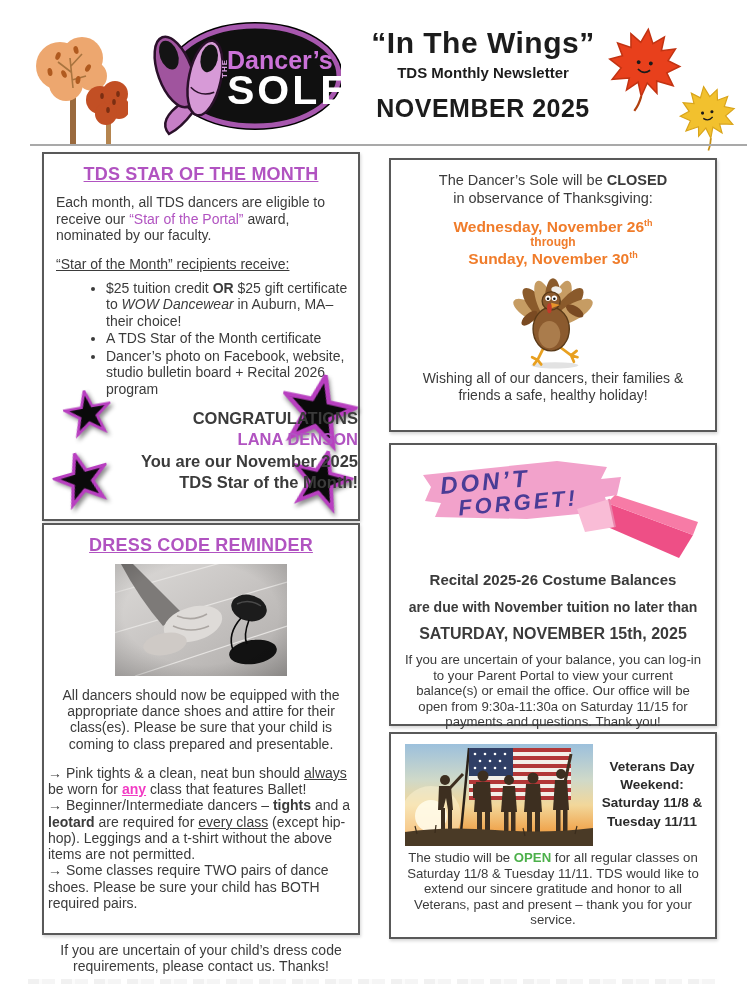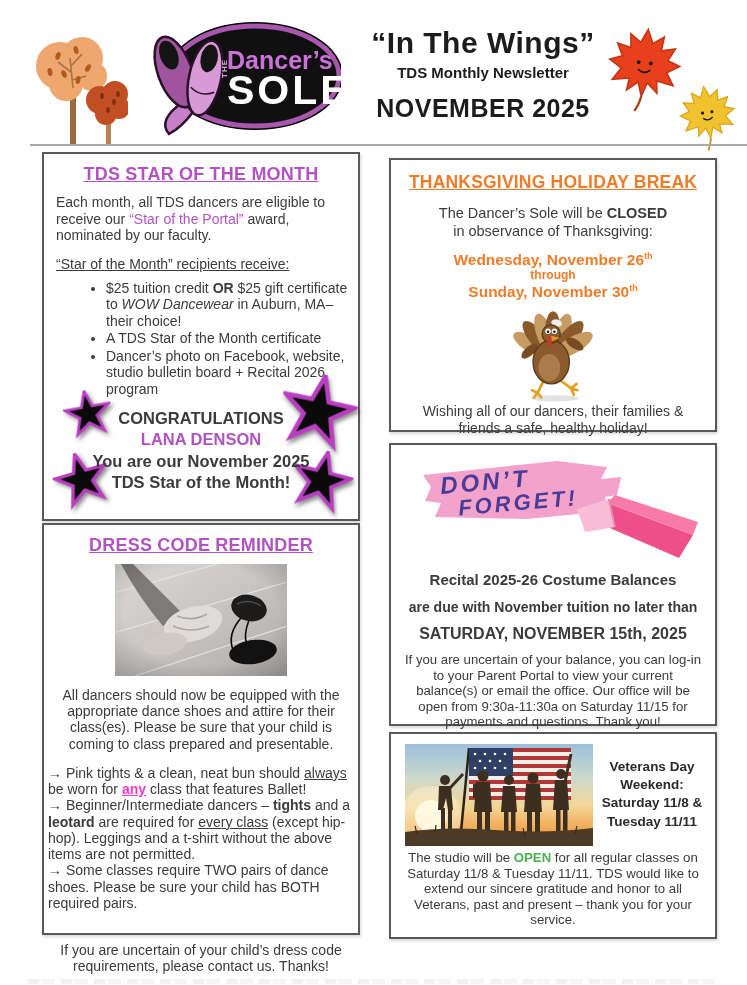--- a/index.html
+++ b/index.html
@@ -30,21 +30,21 @@
   p{margin:0}
   sup{font-size:9px}
   b{font-weight:700}
 
   #box-star{left:42px;top:152px;width:314px;height:365px}
   #box-star .box-heading{font-size:18px}
   .star-intro{margin:9px 12px 0;font-size:14px;line-height:1.18;text-align:left}
   .star-recip{margin:12px 12px 8px;font-size:14px;text-decoration:underline;text-align:left}
   .benefits{margin:3px 10px 0 62px;padding:0;font-size:14px;line-height:1.18;text-align:left}
   .benefits li{margin:0 0 1px 0}
-  .congrats{position:absolute;left:0;right:0;top:254px;text-align:center;font-weight:700;
+  .congrats{position:absolute;left:0;right:0;top:254px;text-align:right;font-weight:700;
             font-size:16.5px;line-height:1.3}
   .star{position:absolute;filter:drop-shadow(2px 3px 2px rgba(0,0,0,.45))}
   #star-tl{left:20px;top:236px;transform:rotate(-10deg)}
   #star-tr{left:236px;top:220px;transform:rotate(12deg)}
   #star-bl{left:10px;top:298px;transform:rotate(-16deg)}
   #star-br{left:246px;top:296px;transform:rotate(14deg)}
 
   #box-dress{left:42px;top:523px;width:314px;height:408px}
   #box-dress .box-heading{font-size:18px}
   .dress-photo{display:block;margin:8px auto 0}
@@ -228,21 +228,20 @@
     <p class="dress-para">All dancers should now be equipped with the appropriate dance shoes and attire for their class(es).  Please be sure that your child is coming to class prepared and presentable.</p>
     <div class="dress-rules">
       <p><span>→ Pink tights &amp; a clean, neat bun should </span><span class="u">always</span><span> be worn for </span><span class="pink-any">any</span><span> class that features Ballet!</span></p>
       <p><span>→ Beginner/Intermediate dancers – </span><b>tights</b><span> and a </span><b>leotard</b><span> are required for </span><span class="u">every class</span><span> (except hip-hop).  Leggings and a t-shirt without the above items are not permitted.</span></p>
       <p>→ Some classes require TWO pairs of dance shoes. Please be sure your child has BOTH required pairs.</p>
     </div>
     <p class="dress-close">If you are uncertain of your child’s dress code requirements, please contact us.  Thanks!</p>
   </div>
 
   <div id="box-thx" class="box">
-    <div class="box-heading orange">THANKSGIVING HOLIDAY BREAK</div>
     <p class="thx-closed"><span>The Dancer’s Sole will be </span><b>CLOSED</b><br><span>in observance of Thanksgiving:</span></p>
     <div class="thx-dates orange">
       <p><span>Wednesday, November 26</span><sup>th</sup></p>
       <p class="thx-through">through</p>
       <p><span>Sunday, November 30</span><sup>th</sup></p>
     </div>
     <svg class="turkey" width="92" height="98" viewBox="0 0 100 108">
       <ellipse cx="52" cy="104" rx="26" ry="3.5" fill="#e2e2e2"></ellipse>
       <g>
         <ellipse cx="50" cy="32" rx="9" ry="24" fill="#c69c63" transform="rotate(-60 50 58)"></ellipse>

